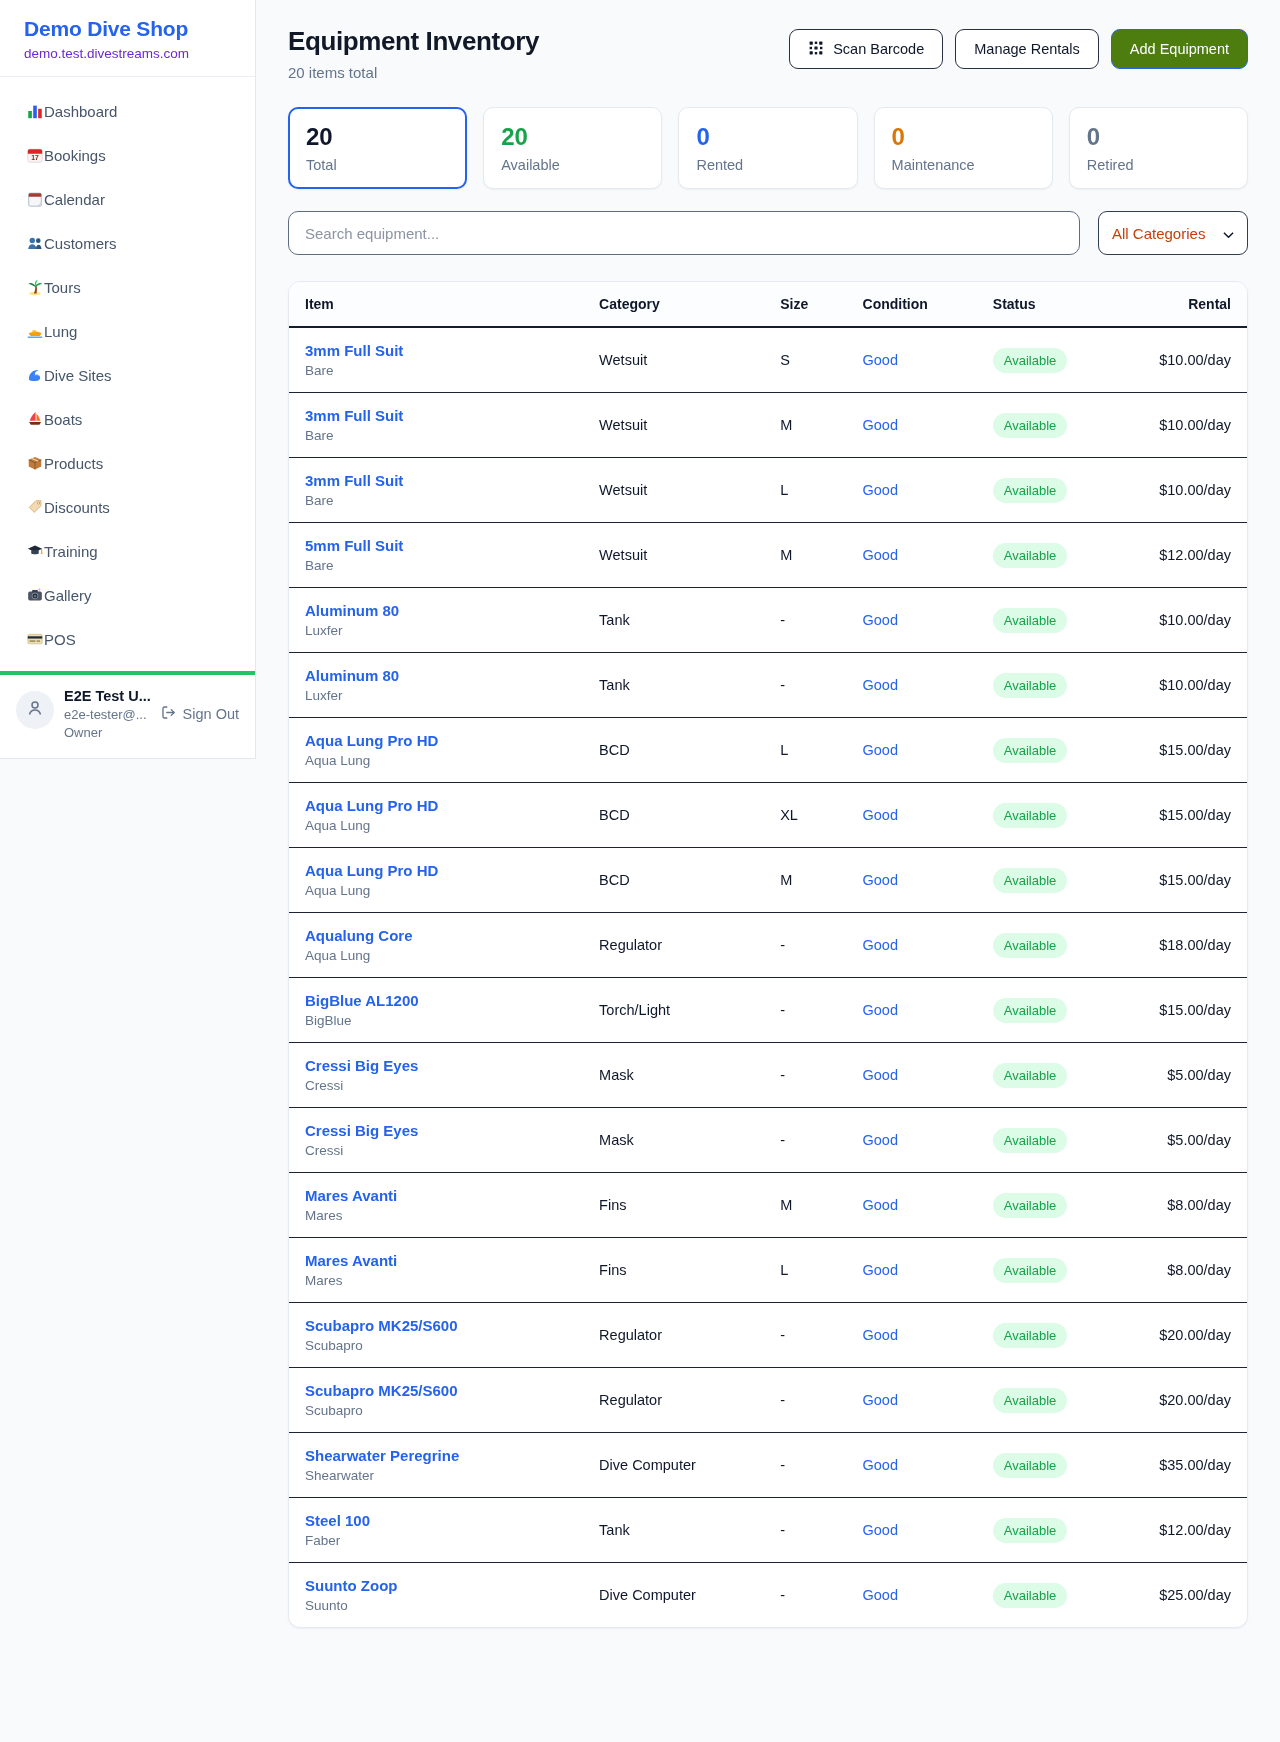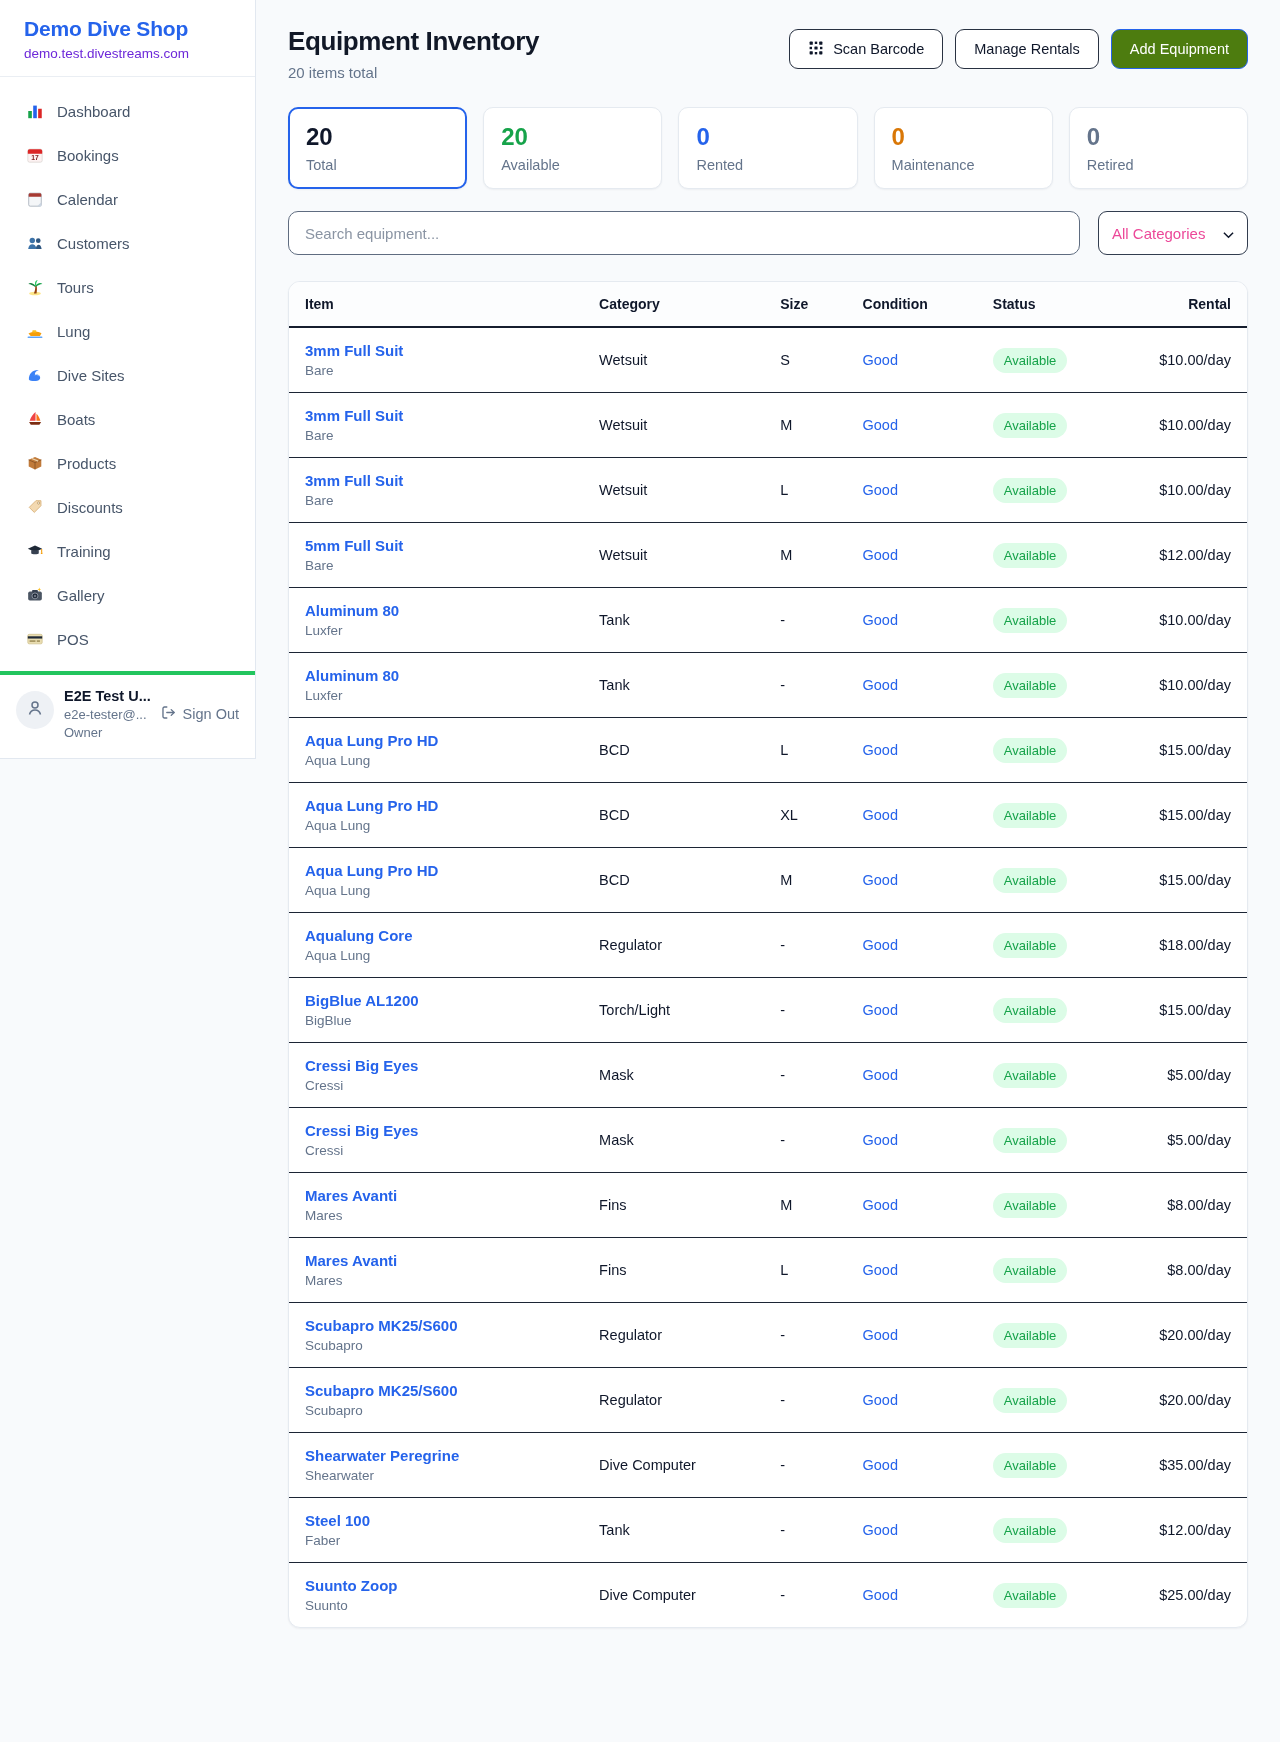--- a/index.html
+++ b/index.html
@@ -15,21 +15,21 @@
     position: absolute; top: 0; left: 0; width: 256px;
     background: #ffffff;
     border-right: 1px solid #e2e8f0;
     border-bottom: 1px solid #e2e8f0;
   }
   .logo-block { padding: 17px 24px 15px; border-bottom: 1px solid #eaeef3; }
   .logo-title { color: #2563eb; font-size: 21px; font-weight: bold; letter-spacing: -0.2px; }
   .logo-domain { color: #6d28d9; font-size: 13.5px; margin-top: 5px; }
   .nav { padding: 14px 14px 8px; }
   .nav-item {
-    display: flex; align-items: center; gap: 13px;
+    display: flex; align-items: center; 
     height: 40px; padding: 0 12px; margin-bottom: 4px;
     border-radius: 8px; color: #475569; font-size: 15px; cursor: pointer;
   }
   .nav-item.active { background: #e4eefc; color: #2563eb; }
   .nav-icon { width: 18px; height: 18px; display: inline-flex; flex: none; }
   .nav-icon svg { width: 18px; height: 18px; }
   .user-block {
     border-top: 4px solid #22c55e;
     padding: 13px 16px 18px;
     display: flex; gap: 10px; align-items: flex-start;
@@ -72,21 +72,21 @@
   
   .filter-row { display: flex; gap: 18px; margin-top: 22px; }
   .search-input {
     flex: 1; height: 44px; border: 1px solid #5f6c80; border-radius: 10px;
     padding: 0 16px; font-size: 15px; color: #0f172a; background: #fff; font-family: inherit;
   }
   .search-input::placeholder { color: #8a94a3; }
   .category-select {
     width: 150px; height: 44px; border: 1px solid #323d4f; border-radius: 9px;
     background: #fff; display: flex; align-items: center; justify-content: space-between;
-    padding: 0 13px; font-size: 15px; color: #ec4899; cursor: pointer;
+    padding: 0 13px; font-size: 15px; color: #c2410c; cursor: pointer;
   }
   
   .table-card {
     margin-top: 26px; background: #ffffff; border: 1px solid #e5eaf0; border-radius: 12px;
     overflow: hidden; box-shadow: 0 1px 2px rgba(15,23,42,0.05);
   }
   table { width: 100%; border-collapse: collapse; }
   thead th {
     text-align: left; font-size: 14px; font-weight: bold; color: #0f172a;
     padding: 14px 16px; background: #fcfdfe; border-bottom: 2px solid #151d2e;

